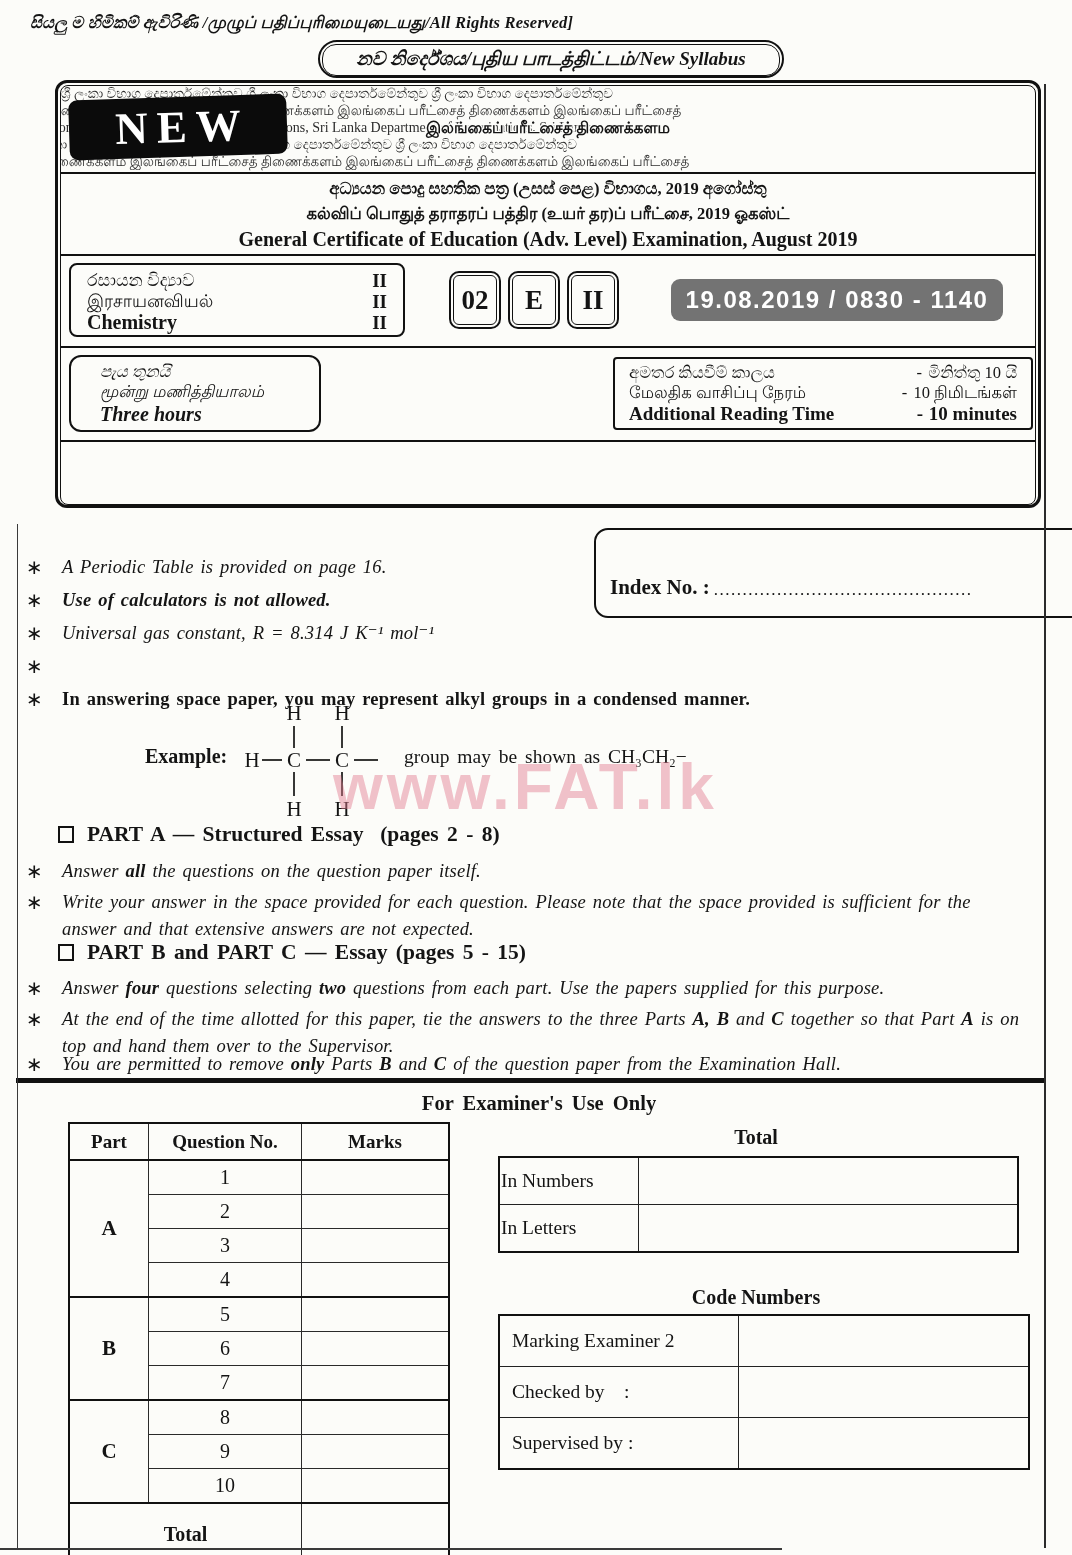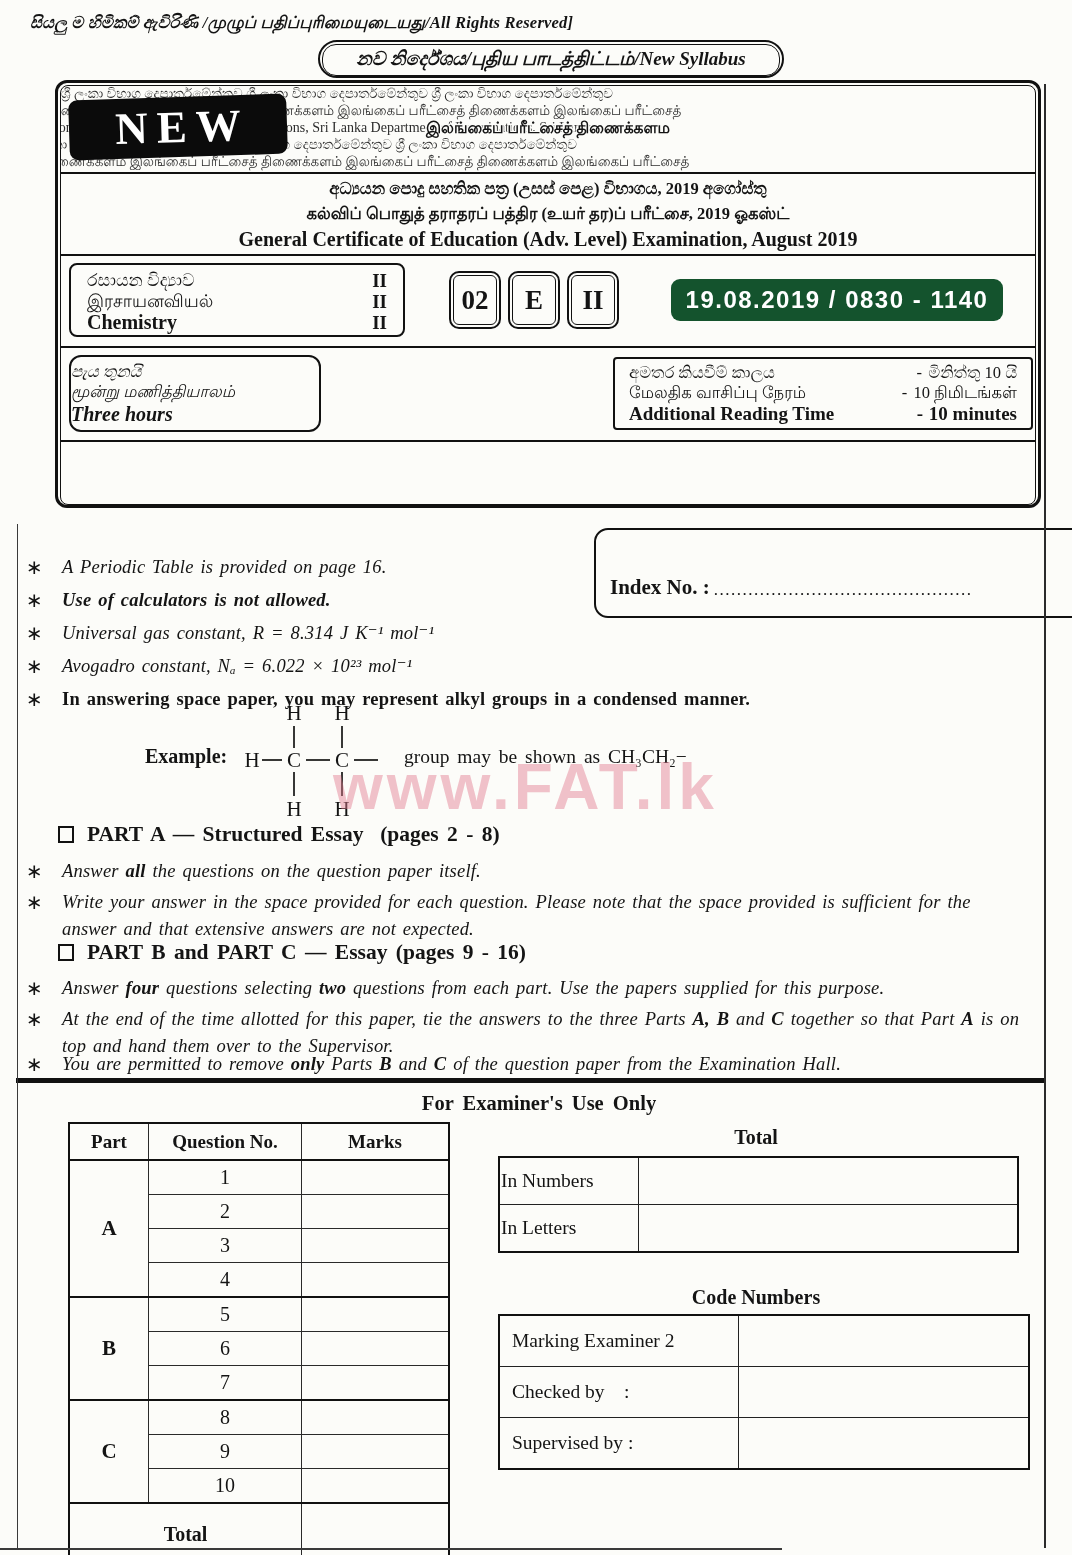--- a/index.html
+++ b/index.html
@@ -43,27 +43,27 @@
   .subject-row{position:relative;height:90px;border-bottom:2.5px solid #111;flex:none;}
   .subject-box{position:absolute;left:8px;top:7px;width:336px;height:74px;border:2.5px solid #111;border-radius:8px;
        box-sizing:border-box;padding:5px 16px;display:flex;flex-direction:column;justify-content:space-around;}
   .subject-line{display:flex;justify-content:space-between;font-size:17.5px;line-height:21px;}
   .subject-line .num{font-weight:bold;font-size:19px;}
   .subject-line.en .name{font-weight:bold;font-size:20px;}
   .code-boxes{position:absolute;left:388px;top:15px;display:flex;gap:7px;}
   .code-box{border:2.5px solid #111;border-radius:10px;padding:2px;}
   .code-box-inner{min-width:32px;height:48px;border:1.5px solid #111;border-radius:6px;display:flex;align-items:center;justify-content:center;
        font-size:27px;font-weight:bold;padding:0 5px;}
-  .datetime-badge{position:absolute;left:610px;top:23px;width:332px;height:42px;background:#14532d;color:#fff;border-radius:9px;
+  .datetime-badge{position:absolute;left:610px;top:23px;width:332px;height:42px;background:#737373;color:#fff;border-radius:9px;
        display:flex;align-items:center;justify-content:center;font-family:"Liberation Sans",sans-serif;
        font-weight:bold;font-size:24px;letter-spacing:1.5px;}
 
   .duration-row{position:relative;height:92px;border-bottom:2.5px solid #111;flex:none;}
   .duration-box{position:absolute;left:8px;top:7px;width:252px;height:77px;border:2.5px solid #111;border-radius:12px;
-       box-sizing:border-box;padding:5px 0;display:flex;flex-direction:column;justify-content:space-around;}
+       box-sizing:border-box;padding:5px 29px;display:flex;flex-direction:column;justify-content:space-around;}
   .duration-si,.duration-ta{font-size:16.5px;font-style:italic;}
   .duration-en{font-size:20px;font-weight:bold;font-style:italic;}
   .reading-box{position:absolute;left:552px;top:9px;width:420px;height:73px;border:2.5px solid #111;border-radius:4px;
        box-sizing:border-box;padding:4px 14px;display:flex;flex-direction:column;justify-content:space-around;}
   .reading-line{display:grid;grid-template-columns:1fr 18px auto;font-size:16.5px;line-height:20px;}
   .reading-line .dash{text-align:center;}
   .reading-line.en{font-weight:bold;font-size:19px;}
 
   .use-note-box{margin:6px 7px;flex:1;border:2.5px solid #111;border-radius:12px;padding:7px 16px;
        font-size:18.5px;line-height:26px;}
@@ -240,21 +240,20 @@
     <div class="note-row it">
       <span class="note-marker">∗</span>
       <span class="note-text"><span class="seg-b">Use of calculators is not allowed.</span></span>
     </div>
     <div class="note-row it">
       <span class="note-marker">∗</span>
       <span class="note-text"><span>Universal gas constant, R = 8.314 J K⁻¹ mol⁻¹</span></span>
     </div>
     <div class="note-row it">
       <span class="note-marker">∗</span>
-      <span class="note-text"><span>Avogadro constant, Nₐ = 6.022 × 10²³ mol⁻¹</span></span>
     </div>
     <div class="note-row">
       <span class="note-marker">∗</span>
       <span class="note-text"><span class="seg-b">In answering space paper, you may represent alkyl groups in a condensed manner.</span></span>
     </div>
   </div>
 
   <div class="abs example-label">Example:</div>
 
   <svg class="abs formula-svg" width="160" height="124" viewBox="0 0 160 124">
@@ -291,21 +290,21 @@
     <span class="note-marker">∗</span>
     <span class="note-text"><span>Answer </span><span class="seg-b">all</span><span> the questions on the question paper itself.</span></span>
   </div>
   <div class="abs pnote pa-n2">
     <span class="note-marker">∗</span>
     <span class="note-text"><span>Write your answer in the space provided for each question. Please note that the space provided is sufficient for the answer and that extensive answers are not expected.</span></span>
   </div>
 
   <div class="abs part-heading ph-b">
     <span class="sq"></span>
-    <span class="ph-text">PART B and PART C — Essay (pages 9 - 16)</span>
+    <span class="ph-text">PART B and PART C — Essay (pages 5 - 15)</span>
   </div>
 
   <div class="abs pnote pb-n1">
     <span class="note-marker">∗</span>
     <span class="note-text"><span>Answer </span><span class="seg-b">four</span><span> questions selecting </span><span class="seg-b">two</span><span> questions from each part. Use the papers supplied for this purpose.</span></span>
   </div>
   <div class="abs pnote pb-n2">
     <span class="note-marker">∗</span>
     <span class="note-text"><span>At the end of the time allotted for this paper, tie the answers to the three Parts </span><span class="seg-b">A, B</span><span> and </span><span class="seg-b">C</span><span> together so that Part </span><span class="seg-b">A</span><span> is on top and hand them over to the Supervisor.</span></span>
   </div>

